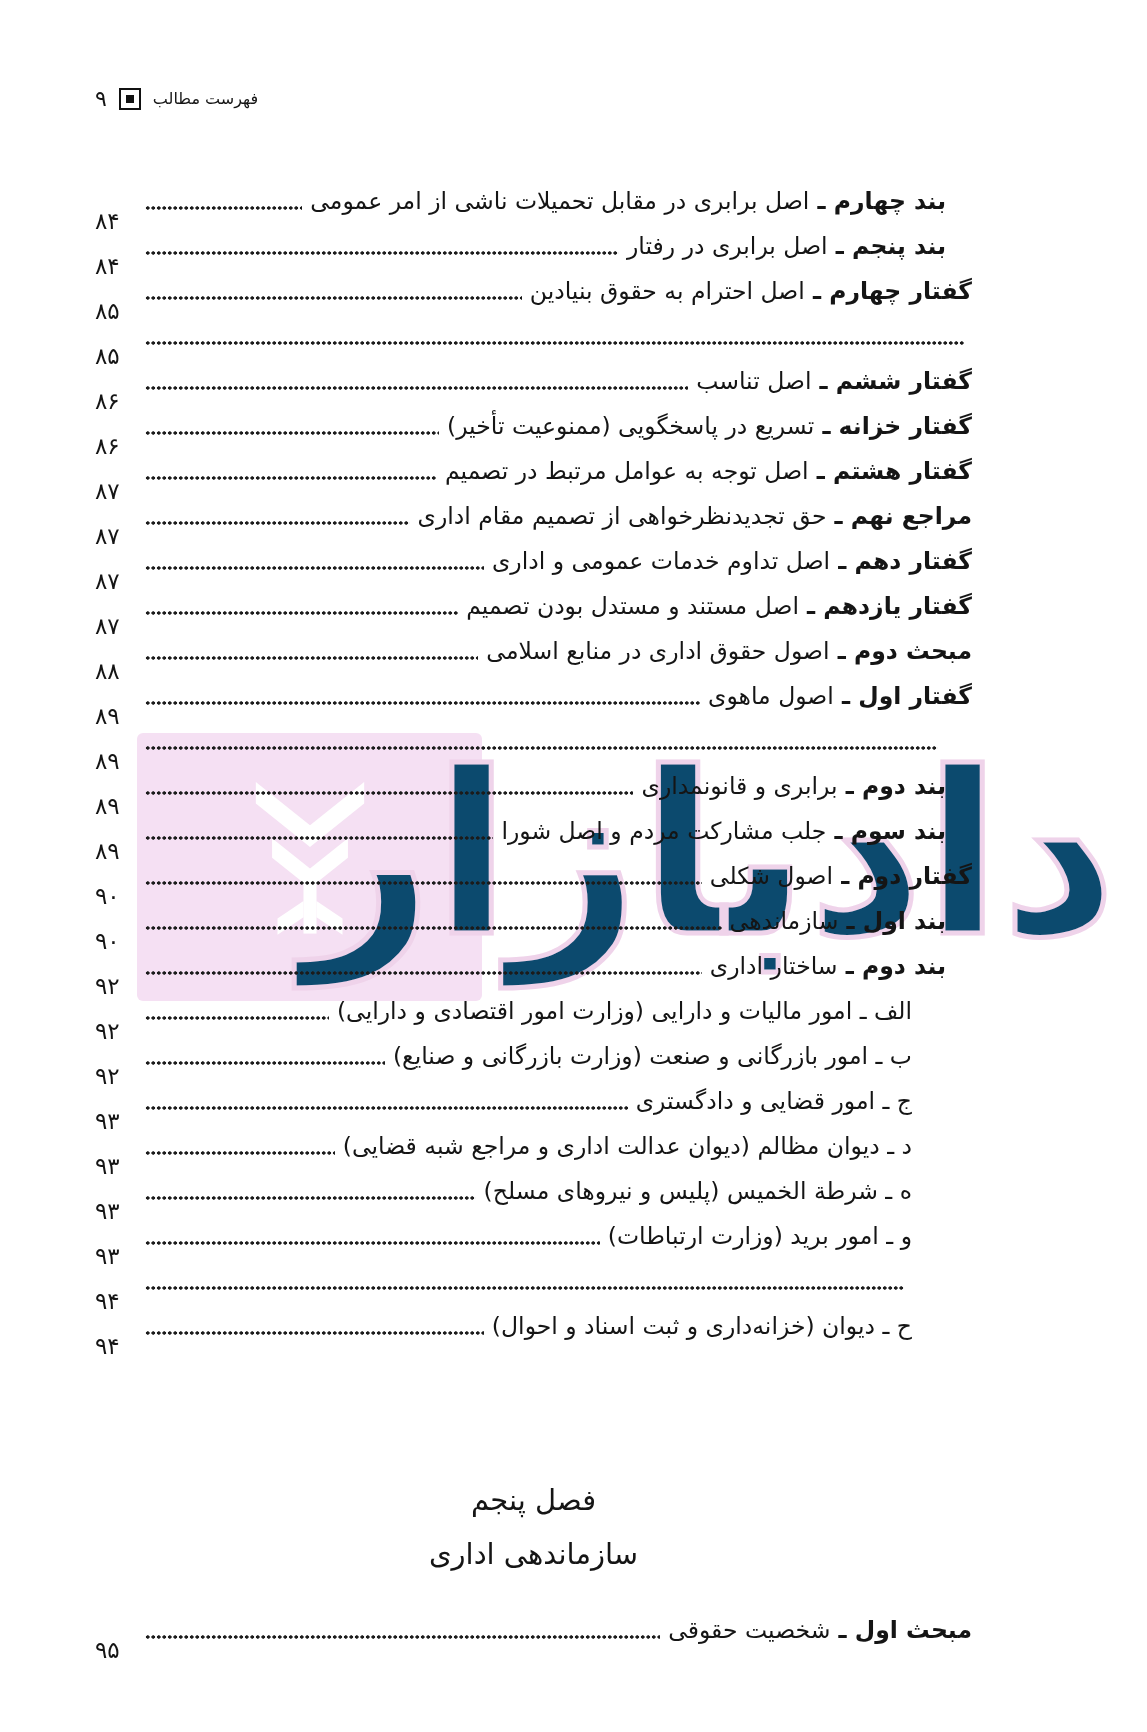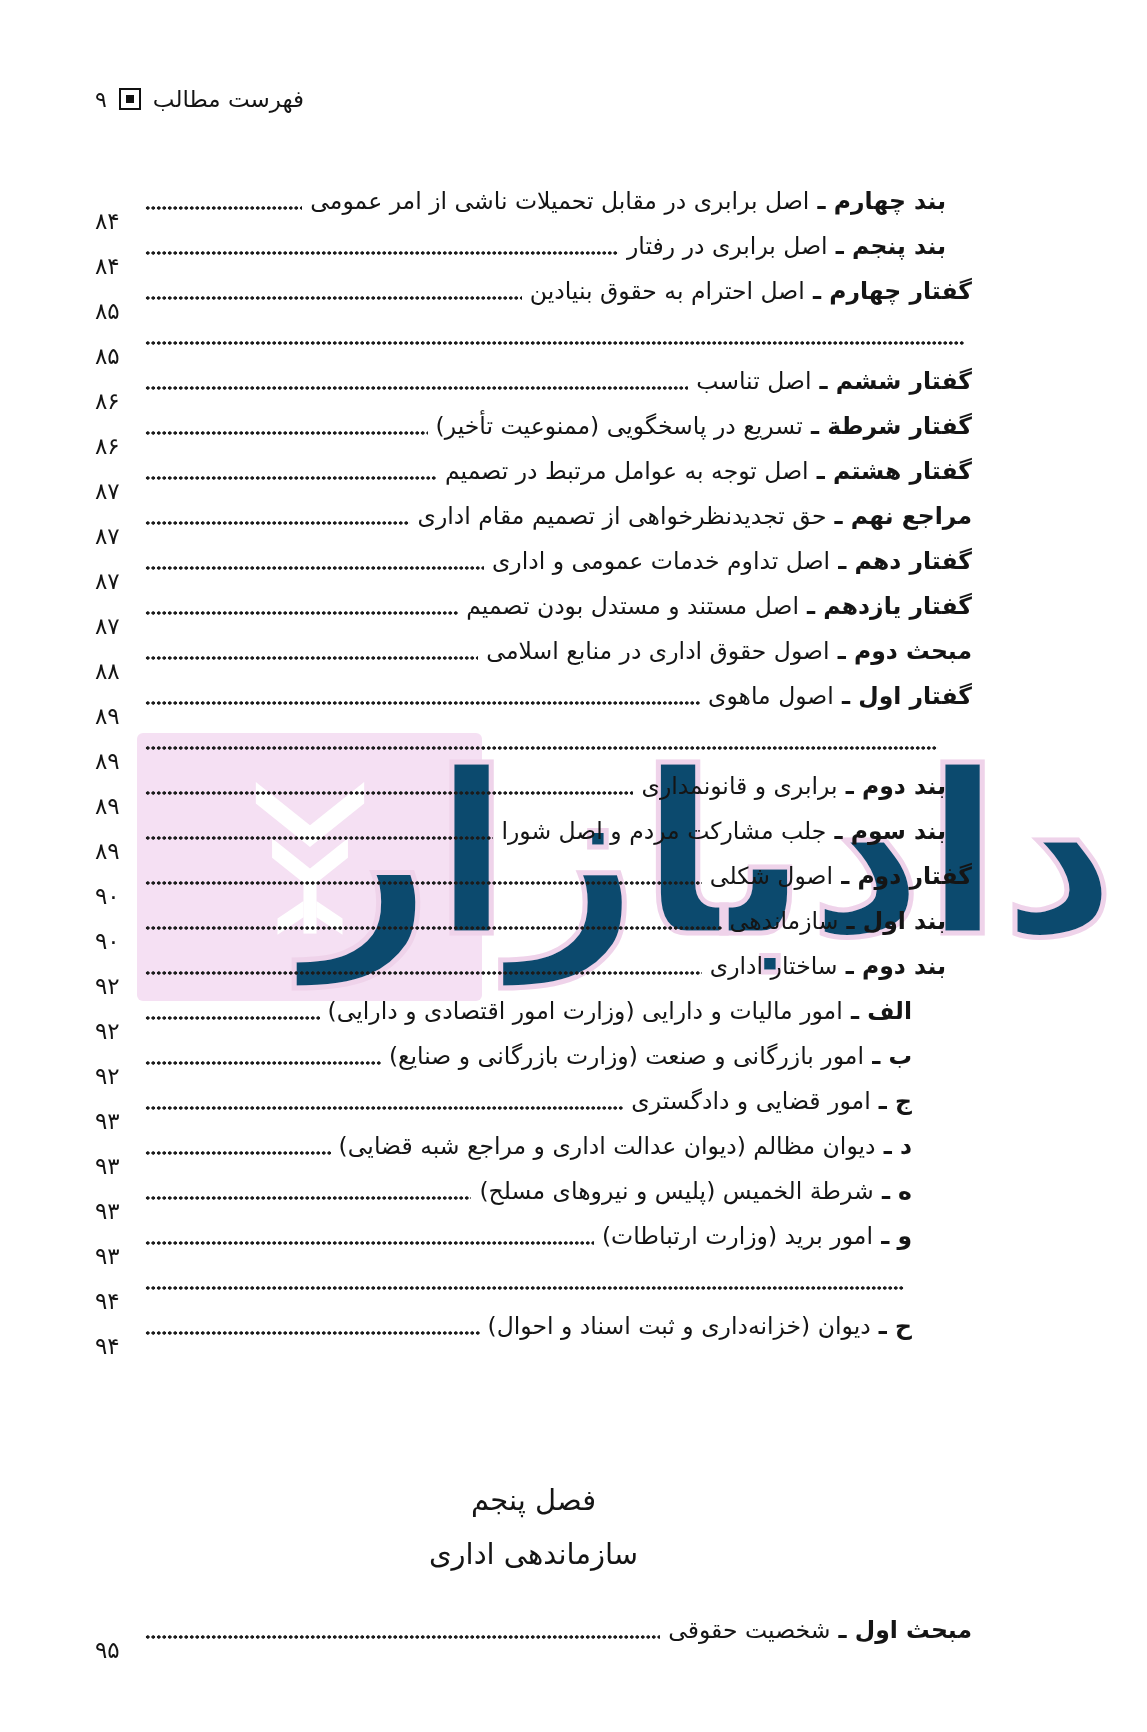--- a/index.html
+++ b/index.html
@@ -23,31 +23,31 @@
     color:#0c4a6e;
     -webkit-text-stroke:5px #efd3ea;
     letter-spacing:2px;white-space:nowrap;
   }
 
   
   .running-head{
     position:absolute;top:86px;left:95px;display:flex;direction:rtl;
     align-items:center;gap:12px;z-index:2;
   }
-  .running-head .title{font-size:23px;}
+  .running-head .title{font-size:16px;}
   .sq-outer{width:18px;height:18px;border:2px solid #111;display:inline-flex;align-items:center;justify-content:center;}
   .sq-inner{width:8px;height:8px;background:#111;}
   .running-head .pnum{font-size:22px;}
 
   
   .toc-col{position:absolute;top:178px;left:95px;width:877px;z-index:1;direction:rtl;}
   .toc-row{height:45px;display:flex;direction:rtl;align-items:center;font-size:23.5px;}
   .toc-row .entry-text{white-space:nowrap;}
   .toc-row .prefix{font-weight:bold;}
-  .toc-row .prefix.regular{font-weight:bold;}
+  .toc-row .prefix.regular{font-weight:normal;}
   .indent-0{padding-right:0;}
   .indent-1{padding-right:26px;}
   .indent-2{padding-right:60px;}
   .leader{
     flex:1;height:6px;margin:0 8px;align-self:center;margin-top:14px;
     background-image:radial-gradient(circle,#1b1b1b 1.5px,transparent 1.8px);
     background-size:5.5px 6px;background-repeat:repeat-x;background-position:left center;
   }
   .pagenum{min-width:42px;font-size:23px;text-align:left;direction:ltr;margin-top:40px;}
 
@@ -101,21 +101,21 @@
         <div class="toc-row indent-0">
     <span class="leader"></span>
     <span class="pagenum">۸۵</span>
   </div>
         <div class="toc-row indent-0">
     <span class="entry-text"><span class="prefix">گفتار ششم ـ </span><span class="rest">اصل تناسب</span></span>
     <span class="leader"></span>
     <span class="pagenum">۸۶</span>
   </div>
         <div class="toc-row indent-0">
-    <span class="entry-text"><span class="prefix">گفتار شرطة ـ </span><span class="rest">تسریع در پاسخگویی (ممنوعیت تأخیر)</span></span>
+    <span class="entry-text"><span class="prefix">گفتار خزانه ـ </span><span class="rest">تسریع در پاسخگویی (ممنوعیت تأخیر)</span></span>
     <span class="leader"></span>
     <span class="pagenum">۸۶</span>
   </div>
         <div class="toc-row indent-0">
     <span class="entry-text"><span class="prefix">گفتار هشتم ـ </span><span class="rest">اصل توجه به عوامل مرتبط در تصمیم</span></span>
     <span class="leader"></span>
     <span class="pagenum">۸۷</span>
   </div>
         <div class="toc-row indent-0">
     <span class="entry-text"><span class="prefix">مراجع نهم ـ </span><span class="rest">حق تجدیدنظرخواهی از تصمیم مقام اداری</span></span>

